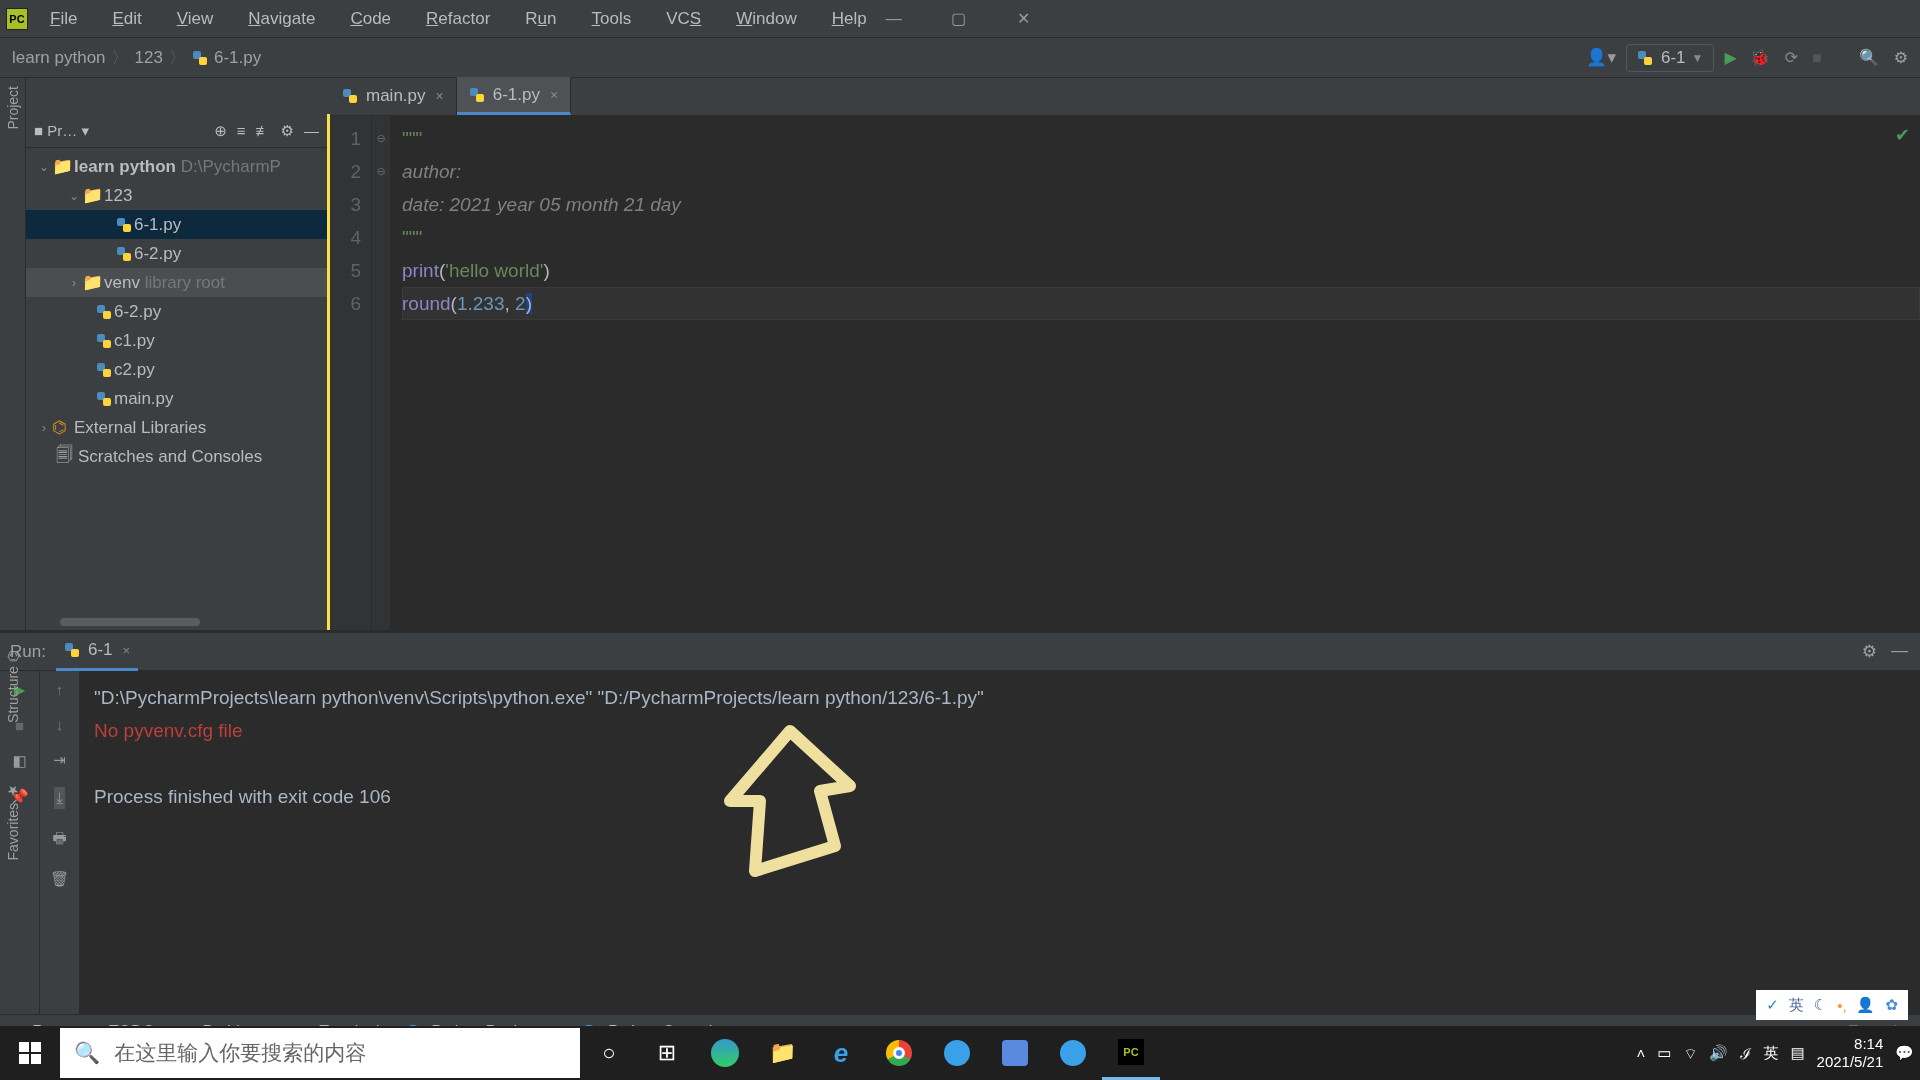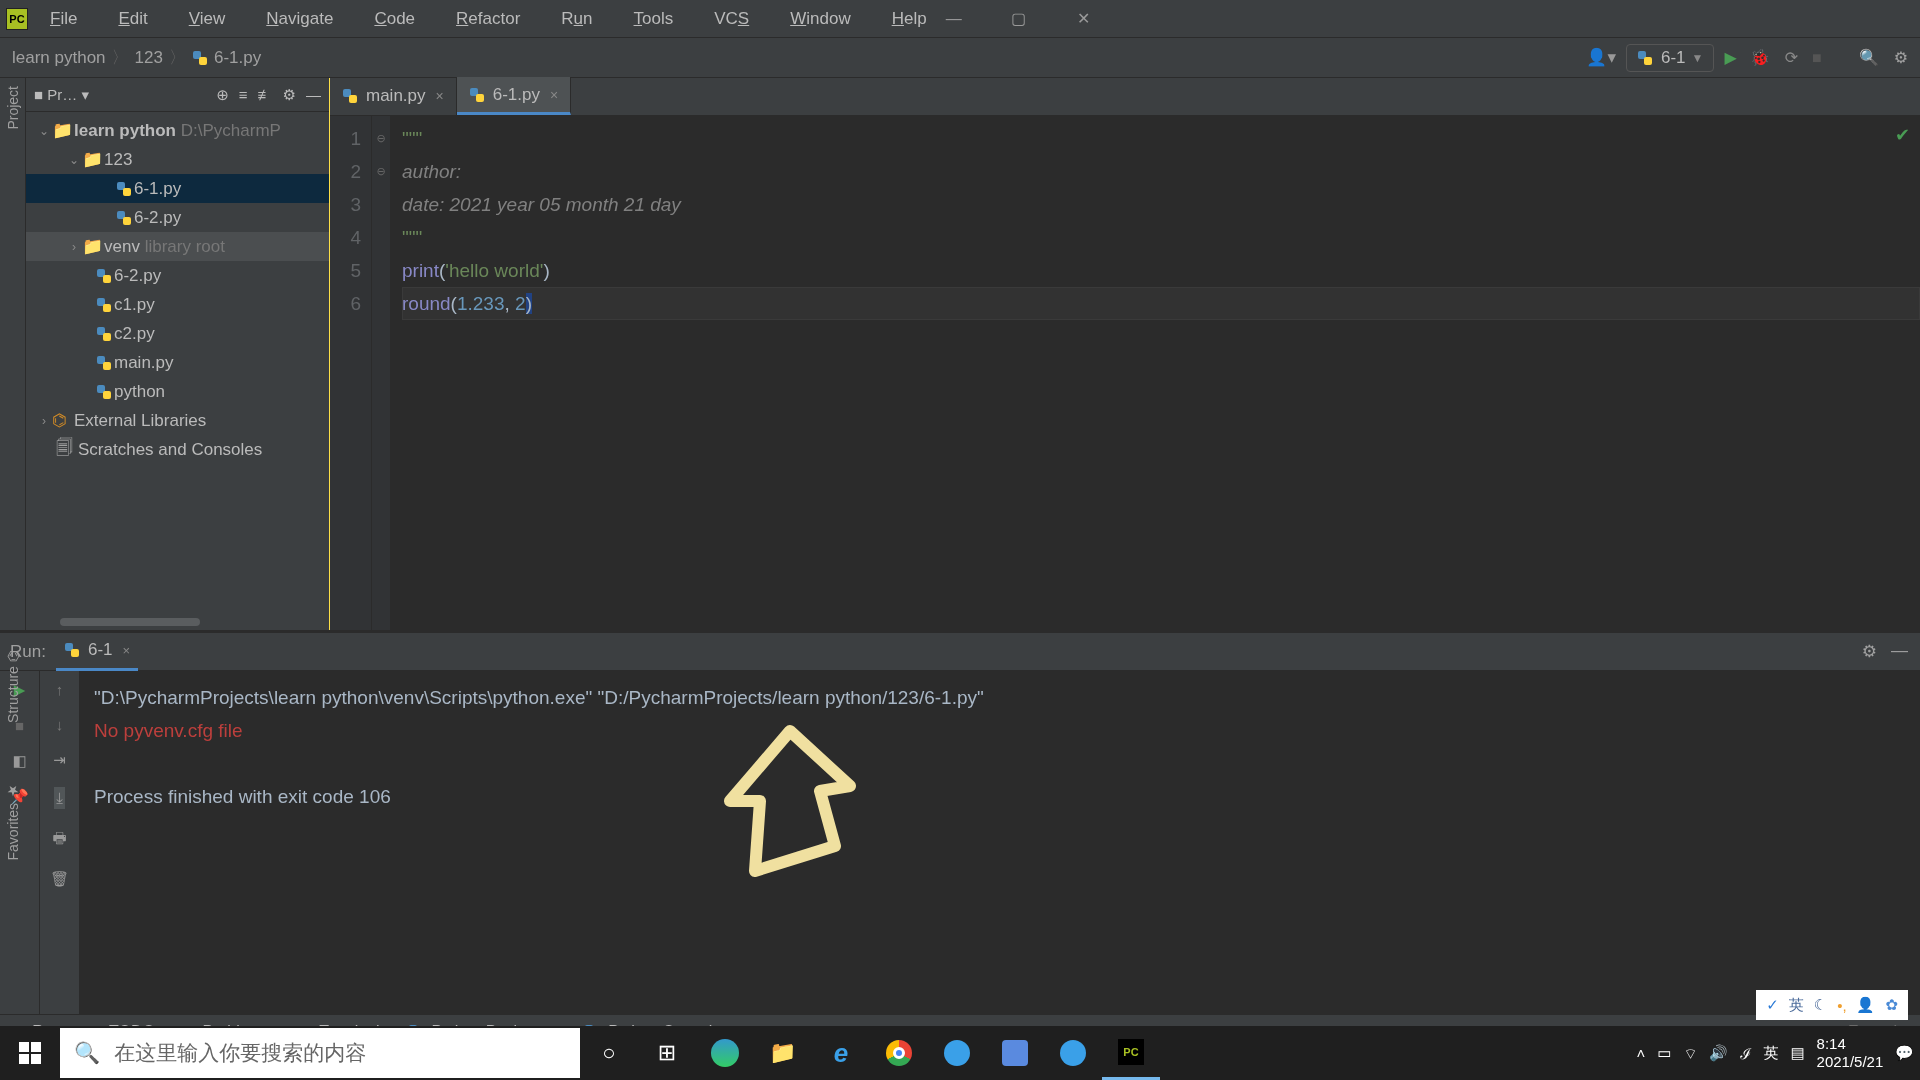--- a/index.html
+++ b/index.html
@@ -1,34 +1,34 @@
 <!DOCTYPE html>
 <html><head>
 <meta charset="utf-8">
 <style>
 * { margin: 0; padding: 0; box-sizing: border-box; font-family: "Segoe UI", Arial, sans-serif; }
 body { width: 1920px; height: 1080px; overflow: hidden; background: #3c3f41; color: #bbbbbb; font-size: 17px; position: relative; }
 .titlebar { height: 38px; background: #3c3f41; display: flex; align-items: center; padding: 0 6px; border-bottom: 1px solid #2b2b2b; }
 .app-icon { width: 22px; height: 22px; background: #a8c023; border: 1px solid #222; margin-right: 10px; position: relative; display:flex; align-items:center; justify-content:center; color:#000; font-size:11px; font-weight:bold;}
-.menu { display: flex; gap: 17px; }
+.menu { display: flex; gap: 11px; }
 .menu-item { padding: 4px 12px; cursor: default; font-size: 17px; color:#bbbbbb;}
 .mnemonic { text-decoration: underline; }
 .title-text { flex: 1; text-align: center; color: #8a8a8a; font-size: 17px; }
 .win-ctrl { display: flex; gap: 35px; margin-right:10px; }
 .win-btn { width: 30px; height: 24px; display:flex; align-items:center; justify-content:center; color:#9a9a9a; font-size:16px;}
 .navbar { height: 40px; background: #3c3f41; display: flex; align-items: center; padding: 0 12px; border-bottom: 1px solid #2b2b2b; }
 .crumbs { display: flex; align-items: center; font-size: 17px; color: #a0a0a0; gap: 4px; }
 .crumbs .sep { color: #606060; padding: 0 2px; }
 .navbar-right { margin-left: auto; display: flex; align-items: center; gap: 10px; }
 .rc-pill { border: 1px solid #555; border-radius: 4px; padding: 3px 10px; display:flex; align-items:center; gap:6px; background:#3c3f41;}
 .toolbar-icons { display: flex; gap: 14px; align-items: center; font-size:16px;}
 .main { display: flex; height: 552px; }
 .left-gutter { width: 26px; background: #3c3f41; border-right: 1px solid #2b2b2b; display:flex; flex-direction:column; align-items:center; padding-top:8px; gap:18px;}
 .vlabel { writing-mode: vertical-rl; transform: rotate(180deg); font-size: 14px; color:#a0a0a0;}
-.project-panel { width: 304px; background: #3c3f41; border-right: 1px solid #fde047; display:flex; flex-direction:column; }
+.project-panel { width: 304px; background: #3c3f41; border-right: 3px solid #fde047; display:flex; flex-direction:column;margin-top:36px; }
 .pp-header { height: 34px; border-bottom: 1px solid #2b2b2b; display:flex; align-items:center; padding: 0 8px; gap:8px; font-size:15px;}
 .pp-header .sp { margin-left:auto; display:flex; gap:10px;}
 .tree { padding: 4px 0; font-size:17px; overflow:hidden;}
 .tree-row { height: 29px; display:flex; align-items:center; white-space:nowrap; padding-left:10px;}
 .tree-row.sel { background: #0d293e; }
 .tree-row.selbg { background: #4b4e50; }
 .tw { display:inline-block; width:16px; text-align:center; color:#8a8a8a; font-size:12px;}
 .ficon { display:inline-block; width:18px; margin-right:4px;}
 .dim { color:#777; }
 .editor-area { flex:1; display:flex; flex-direction:column; background:#2b2b2b;}
@@ -66,21 +66,21 @@
 .status-line { height:30px; background:#3c3f41; display:flex; align-items:center; padding: 0 10px; font-size:15px; color:#9a9a9a; border-top:1px solid #2b2b2b;}
 .status-line .right { margin-left:auto; display:flex; gap:18px; align-items:center;}
 .evlog { color:#6a6a6a; display:flex; align-items:center; gap:4px; margin-left:auto;}
 .taskbar { position:absolute; bottom:0; left:0; right:0; height:54px; background:#1f1f1f; display:flex; align-items:center; color:#fff;}
 .start { width:60px; height:54px; display:flex; align-items:center; justify-content:center;}
 .search-box { width:520px; height:50px; background:#fff; display:flex; align-items:center; padding:0 14px; color:#666; font-size:21px;}
 .tb-icons { display:flex; height:54px;}
 .tb-icon { width:58px; display:flex; align-items:center; justify-content:center; font-size:22px;}
 .tb-icon.active { border-bottom:3px solid #76b9ed;}
 .tray { margin-left:auto; display:flex; align-items:center; padding-right:6px; gap:12px; font-size:15px;}
-.tray .clock { text-align:left; line-height:18px; font-size:15px;}
+.tray .clock { text-align:right; line-height:18px; font-size:15px;}
 .ime-strip { position:absolute; right:12px; bottom:60px; height:30px; background:#fff; display:flex; align-items:center; gap:10px; padding:0 10px; font-size:15px; color:#4a6a9a;}
 .ime-strip span:first-child{ color:#2a7ad6;}
 .left-sidebar-low { position:absolute; left:0; top:650px; width:26px; display:flex; flex-direction:column; align-items:center; gap:60px;}
 .ps-hscroll { height:8px; background:#3c3f41; margin:0 4px 4px 34px;}
 .ps-hscroll-thumb { height:8px; background:#5a5d5f; width:140px; border-radius:4px;}
 .pyglyph { display:inline-block; width:16px; height:16px; position:relative; margin-right:2px;}
 .pyglyph::before { content:""; position:absolute; left:1px; top:1px; width:8px; height:8px; background:#4b8bbe; border-radius:2px;}
 .pyglyph::after { content:""; position:absolute; right:1px; bottom:1px; width:8px; height:8px; background:#ffd43b; border-radius:2px;}
 .prog-track{ width:140px; height:5px; background:#555; border-radius:2px; display:inline-block; vertical-align:middle;}
 .prog-fill{ width:25px; height:5px; background:#999; border-radius:2px;}
@@ -178,24 +178,20 @@
           <span>c1.py</span>
         </div>
       <div class="tree-row" style="padding-left:70px;">
           <span class="pyglyph"></span>
           <span>c2.py</span>
         </div>
       <div class="tree-row" style="padding-left:70px;">
           <span class="pyglyph"></span>
           <span>main.py</span>
         </div>
-      <div class="tree-row" style="padding-left:70px;">
-          <span class="pyglyph"></span>
-          <span>python</span>
-        </div>
       <div class="tree-row" style="padding-left:10px;">
           <span class="tw">›</span>
           <span class="ficon" style="color:#d28b26;">⌬</span>
           <span>External Libraries</span>
         </div>
       <div class="tree-row" style="padding-left:30px;">
           <span class="ficon">🗐</span>
           <span>Scratches and Consoles</span>
         </div>
     </div>

